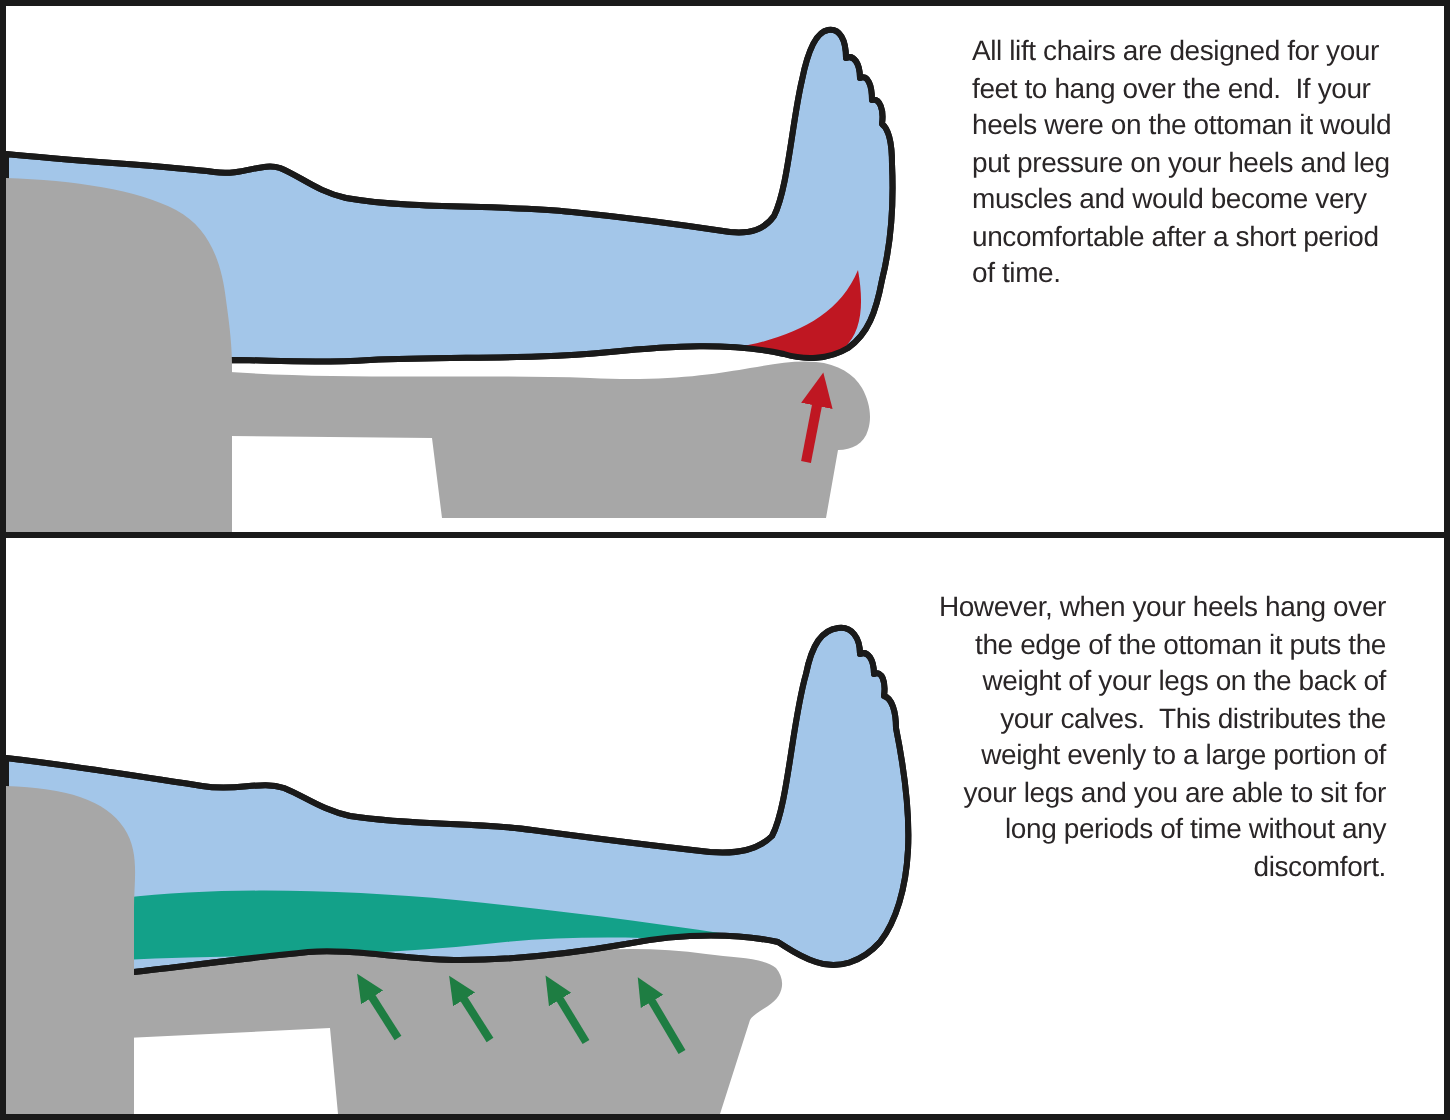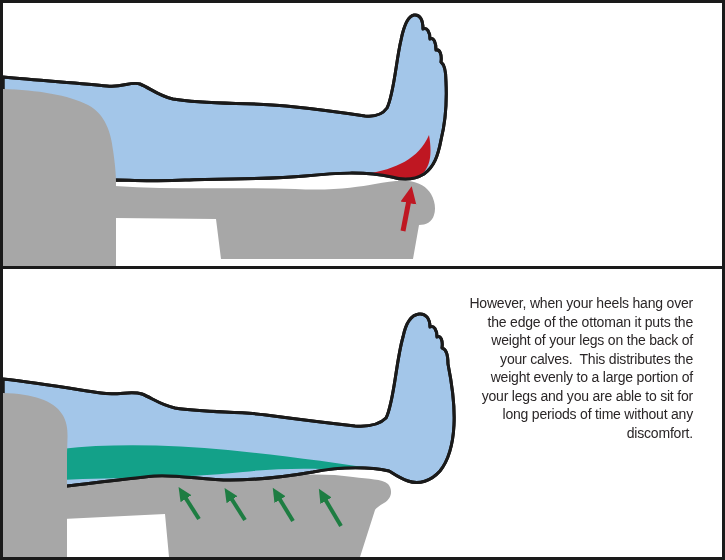--- a/index.html
+++ b/index.html
@@ -88,20 +88,27 @@
     <path class="no-fill stroke-outline" d="M0,110 C35,114 65,119 98,124 C116,127 127,121 139,125 C149,129 158,136 172,139 C205,144 235,142 263,146 C293,150 325,154 352,157 C366,158 376,156 383,149 C391,134 393,92 400,68 C403,53 408,46 416,45 C423,44 427,50 427,58 C431,56 434,61 434,68 C438,66 440,72 439,79 C443,80 445,87 445,95 C449,115 452,136 451,156 C450,175 445,192 437,202 C428,212 416,216 405,212 C396,209 391,205 386,202 C368,198 340,197 310,203 C281,208 252,211 227,211 C201,211 172,205 151,207 C121,210 90,214 64,217 C42,219 20,220 0,221 Z"></path>
 
     <path class="fill-gray" d="M0,124 C30,125 50,131 59,145 C67,157 64,171 64,185 L64,288 L0,288 Z"></path>
 
     <line class="stroke-green" x1="196" y1="250" x2="182" y2="228" stroke-width="4" marker-end="url(#ahGreen)"></line>
     <line class="stroke-green" x1="242" y1="251" x2="228" y2="229" stroke-width="4" marker-end="url(#ahGreen)"></line>
     <line class="stroke-green" x1="290" y1="252" x2="276" y2="229" stroke-width="4" marker-end="url(#ahGreen)"></line>
     <line class="stroke-green" x1="338" y1="257" x2="322" y2="230" stroke-width="4" marker-end="url(#ahGreen)"></line>
   </svg>
 
+  <div id="top-caption" class="caption">All lift chairs are designed for your
+feet to hang over the end.  If your
+heels were on the ottoman it would
+put pressure on your heels and leg
+muscles and would become very
+uncomfortable after a short period
+of time.</div>
 
   <div id="bottom-caption" class="caption">However, when your heels hang over
 the edge of the ottoman it puts the
 weight of your legs on the back of
 your calves.  This distributes the
 weight evenly to a large portion of
 your legs and you are able to sit for
 long periods of time without any
 discomfort.</div>
 

